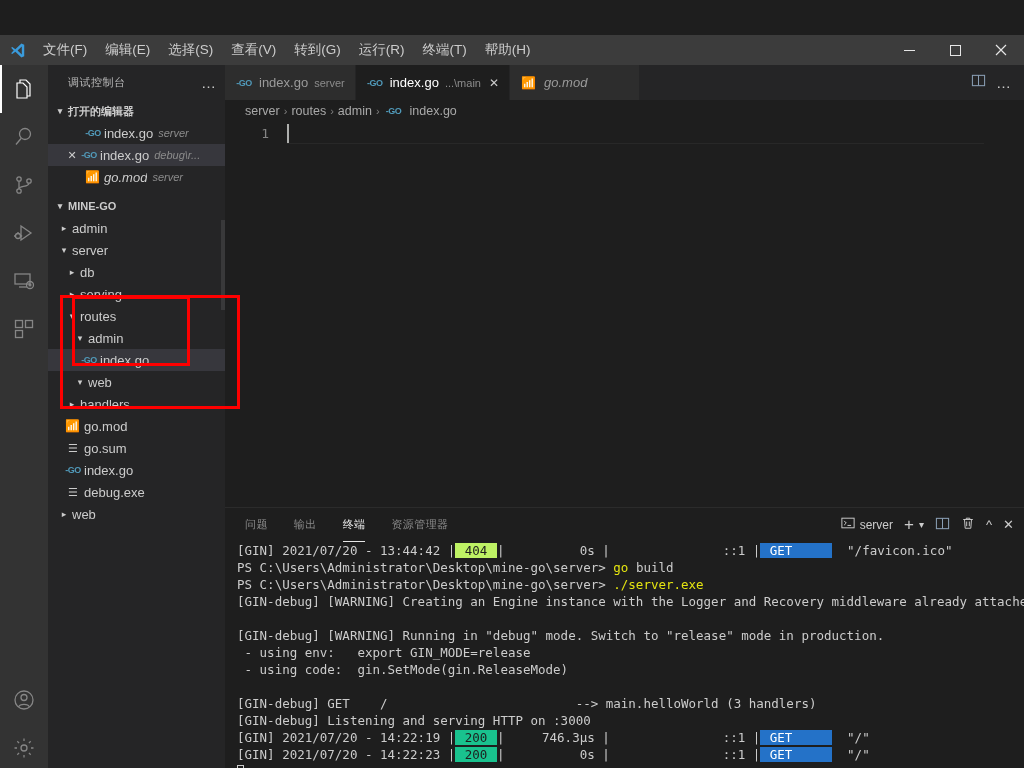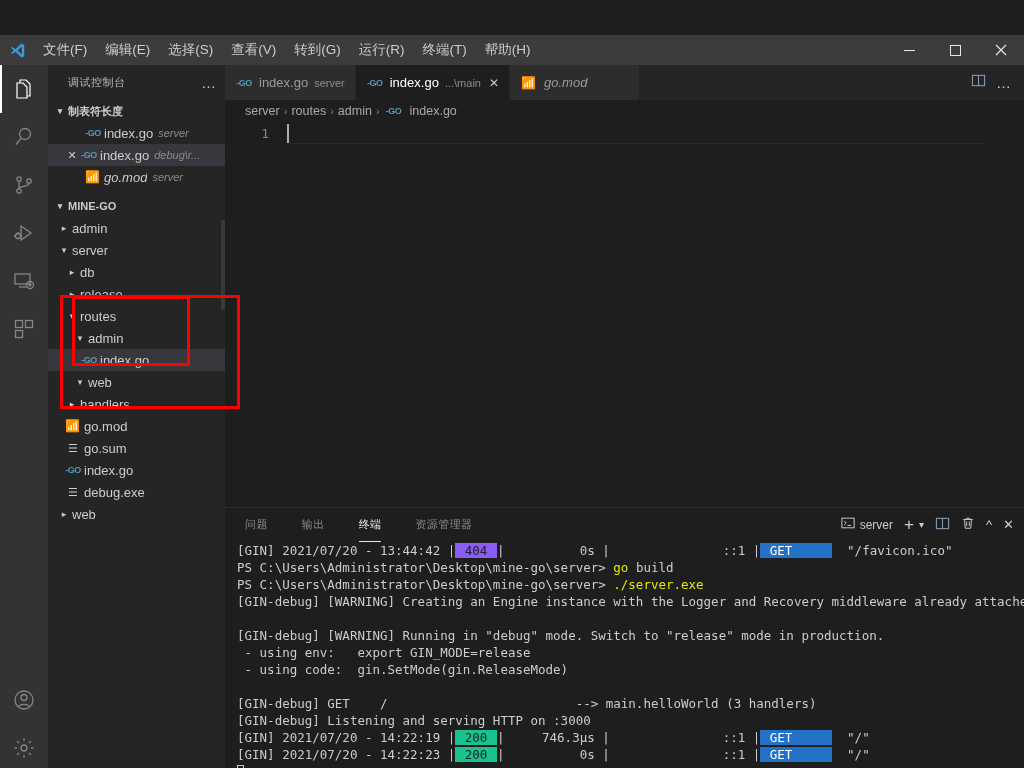--- a/index.html
+++ b/index.html
@@ -108,41 +108,41 @@
     position: absolute; left: 0; top: 4px; width: 44px; text-align: right;
     color: #858585; font-family: "DejaVu Sans Mono", monospace; font-size: 13px;
   }
   .code-line { position: absolute; left: 62px; top: 2px; right: 40px; height: 20px;
                border-bottom: 1px solid #282828; }
   .caret { position: absolute; left: 62px; top: 2px; width: 2px; height: 19px; background: #aeafad; }
 
   
   .panel { position: absolute; left: 225px; top: 472px; width: 799px; height: 273px; background: #1e1e1e; }
   .panel-top-border { position: absolute; left:0; top:0; width:100%; height:1px; background:#2b2b2b; }
-  .panel-header { height: 35px; display: flex; align-items: center; padding-left: 20px; position: relative; gap: 8px; }
+  .panel-header { height: 35px; display: flex; align-items: center; padding-left: 20px; position: relative; }
   .ptab {
     font-size: 11px; color: #8a8a8a; letter-spacing: .4px; margin-right: 26px;
     height: 35px; display: flex; align-items: center; position: relative; cursor: pointer;
   }
   .ptab.active { color: #e7e7e7; }
   .ptab.active::after {
     content: ''; position: absolute; bottom: 0; left: 0; right: 0; height: 1px; background: #e7e7e7;
   }
   .panel-actions {
     position: absolute; right: 10px; top: 0; height: 35px; display: flex; align-items: center;
     gap: 11px; color: #cccccc; font-size: 13px;
   }
   .term-select { display: flex; align-items: center; gap: 5px; font-size: 12px; color: #cccccc; }
   .term-body {
     position: absolute; left: 0; top: 35px; right: 0; bottom: 0;
     font-family: "DejaVu Sans Mono", monospace; font-size: 12.5px; line-height: 17px;
     color: #cccccc; padding-left: 12px; overflow: hidden; white-space: pre;
   }
   .tline { height: 17px; white-space: pre; }
-  .hl-yellow { background: #8b5cf6; color: #1e1e1e; padding: 0 2px; }
+  .hl-yellow { background: #bef264; color: #1e1e1e; padding: 0 2px; }
   .hl-green  { background: #19c28e; color: #1e1e1e; padding: 0 2px; }
   .hl-blue   { background: #2472c8; color: #ffffff; padding: 0 2px; }
   .c-yellow  { color: #e5e510; }
   .cursor-box { display:inline-block; width:7px; height:13px; border:1px solid #cccccc; vertical-align:-2px; }
 
   
   .statusbar {
     position: absolute; left: 0; bottom: 0; width: 1024px; height: 23px;
     background: #007acc; display: flex; align-items: center; color: #ffffff; font-size: 12px;
   }
@@ -259,21 +259,21 @@
   </div>
 
   <div class="sidebar">
     <div class="sb-header">
       <span>调试控制台</span>
       <span class="sb-dots">…</span>
     </div>
 
     <div class="sb-section-title">
       <span class="chev">▾</span>
-      <span>制表符长度</span>
+      <span>打开的编辑器</span>
     </div>
     <div class="row" style="padding-left:36px">
       <span class="ficon go-ico">-GO</span>
       <span class="lbl">index.go</span>
       <span class="desc">server</span>
     </div>
     <div class="row selected" style="padding-left:16px">
       <span class="close-x">✕</span>
       <span class="ficon go-ico">-GO</span>
       <span class="lbl">index.go</span>
@@ -297,21 +297,21 @@
         <div class="row" style="padding-left: 8px;">
           <span class="chev">▾</span>
           <span class="lbl">server</span>
         </div>
         <div class="row" style="padding-left: 16px;">
           <span class="chev">▸</span>
           <span class="lbl">db</span>
         </div>
         <div class="row" style="padding-left: 16px;">
           <span class="chev">▸</span>
-          <span class="lbl">release</span>
+          <span class="lbl">serving</span>
         </div>
         <div class="row" style="padding-left: 16px;">
           <span class="chev">▾</span>
           <span class="lbl">routes</span>
         </div>
         <div class="row" style="padding-left: 24px;">
           <span class="chev">▾</span>
           <span class="lbl">admin</span>
         </div>
         <div class="row selected" style="padding-left: 32px;">

